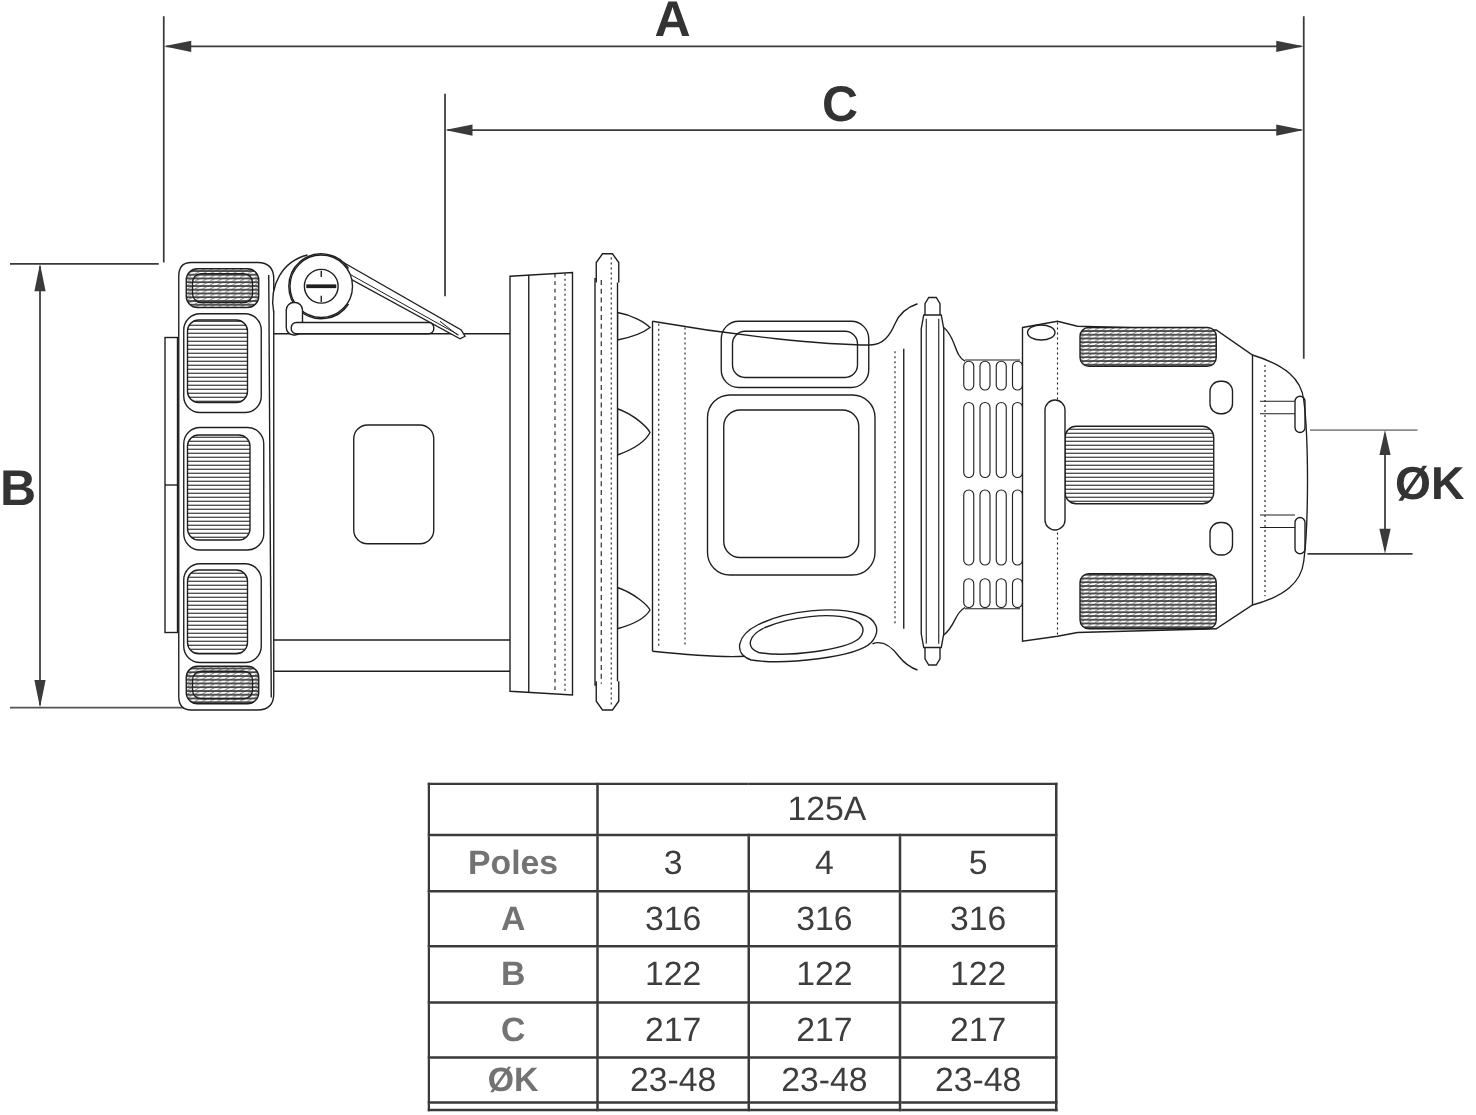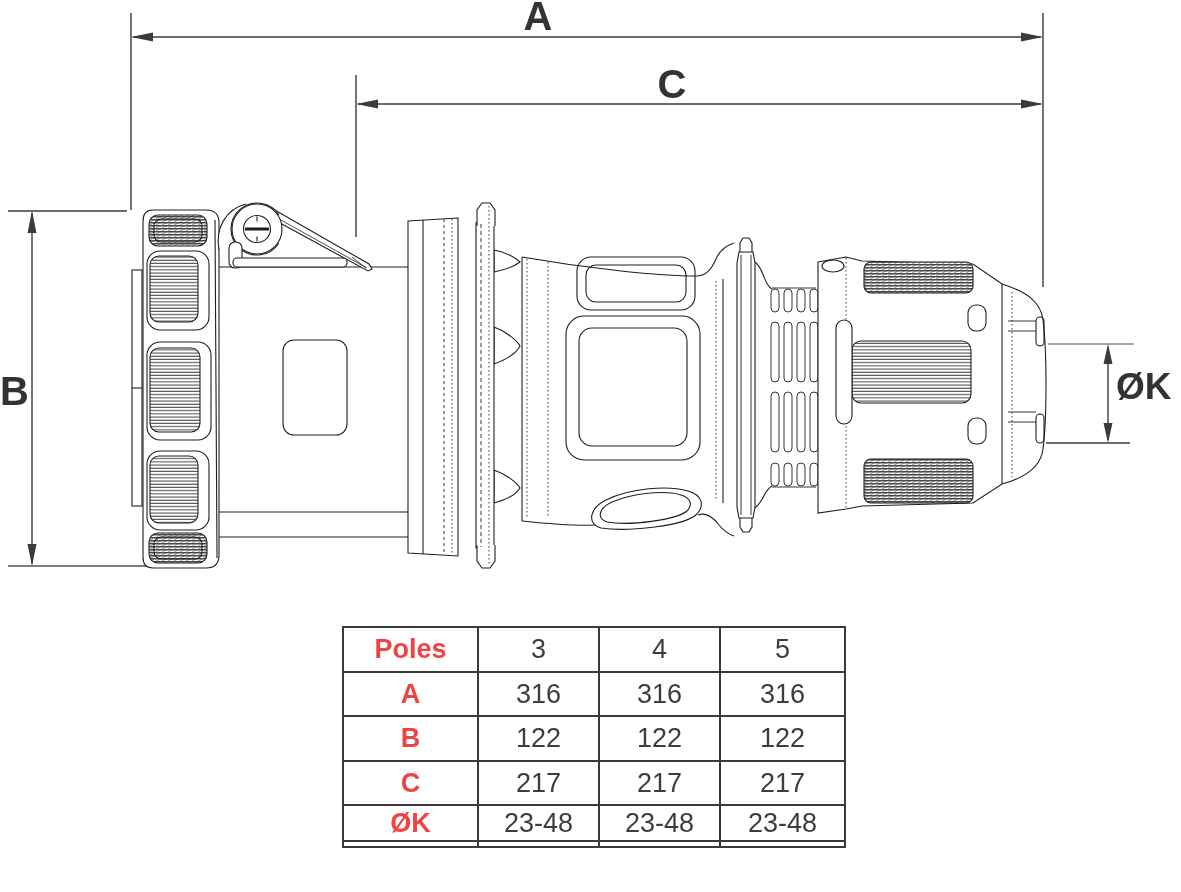--- a/index.html
+++ b/index.html
@@ -11,21 +11,21 @@
   #lblA{left:506px;top:-4px;width:64px;font-size:40px;}
   #lblC{left:640px;top:64px;width:64px;font-size:40px;}
   #lblB{left:0px;top:371px;width:36px;font-size:40px;text-align:left;}
   #lblK{left:1116px;top:368px;width:70px;font-size:37px;text-align:left;}
   
   #tblwrap{position:absolute;left:342px;top:626px;width:506px;height:266px;overflow:hidden;}
   table.dim{border-collapse:collapse;table-layout:fixed;width:502px;
             font-size:27px;color:#3d3d3d;}
   table.dim td,table.dim th{border:2px solid #3a3a3a;text-align:center;vertical-align:middle;
             padding:0;overflow:hidden;white-space:nowrap;}
-  table.dim th{font-weight:bold;color:#ef4444;}
+  table.dim th{font-weight:bold;color:#737373;}
   col.c0{width:135px;} col.c1{width:121px;} col.c2{width:121px;} col.c3{width:125px;}
   tr.r1{height:41px;} tr.r2{height:45px;} tr.r3{height:44px;}
   tr.r4{height:45px;} tr.r5{height:44px;} tr.r6{height:36px;} tr.rcut{height:6px;}
 </style>
 </head>
 <body>
 
 <div id="stage">
 
 <svg width="1181" height="892" viewBox="0 0 1181 892">
@@ -213,20 +213,24 @@
 
 <div id="tblwrap">
   <table class="dim">
     <colgroup>
           <col class="c0">
           <col class="c1">
           <col class="c2">
           <col class="c3">
         </colgroup>
     <tbody>
+          <tr class="r1">
+      <td></td>
+      <td colspan="3">125A</td>
+    </tr>
     <tr class="r2">
       <th>Poles</th>
       <td>3</td>
       <td>4</td>
       <td>5</td>
     </tr>
     <tr class="r3">
       <th>A</th>
       <td>316</td>
       <td>316</td>

